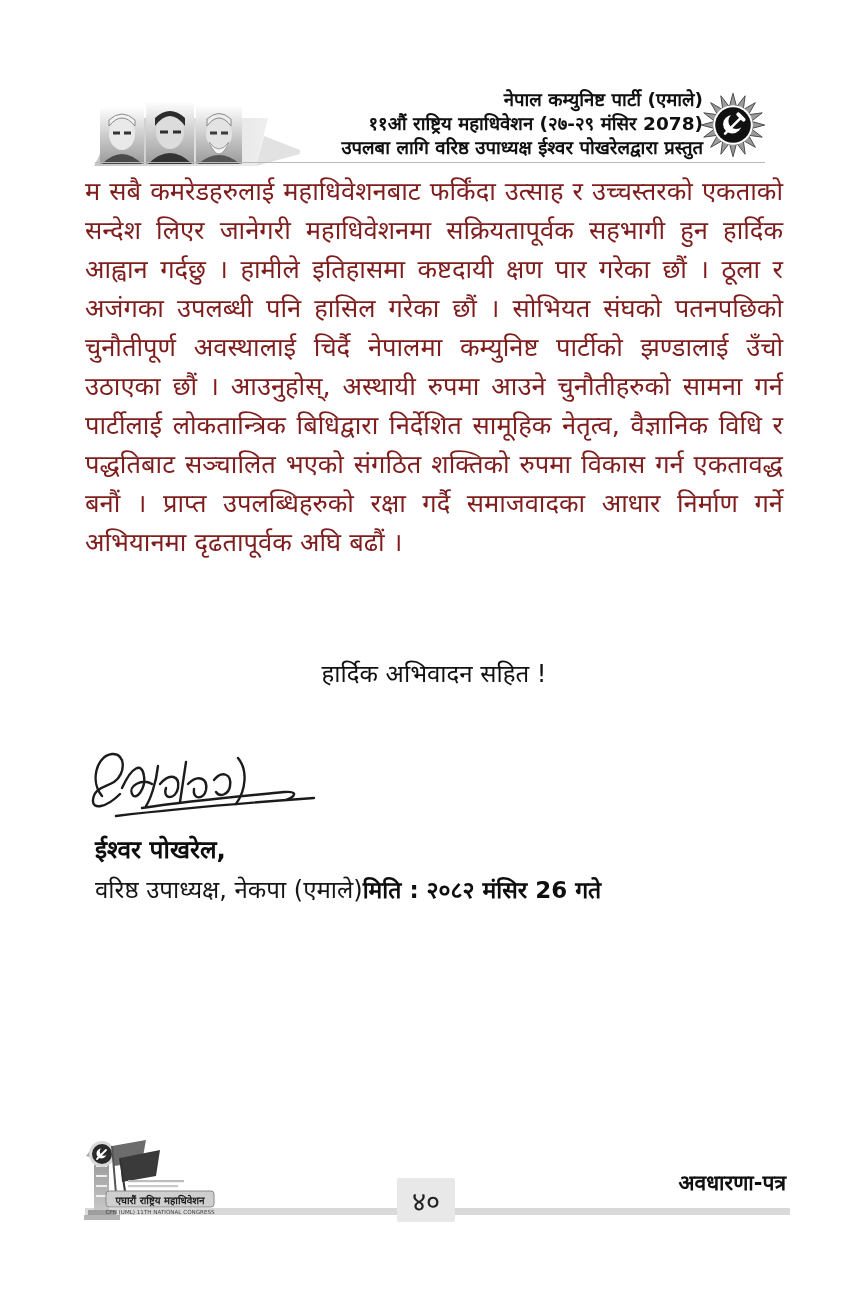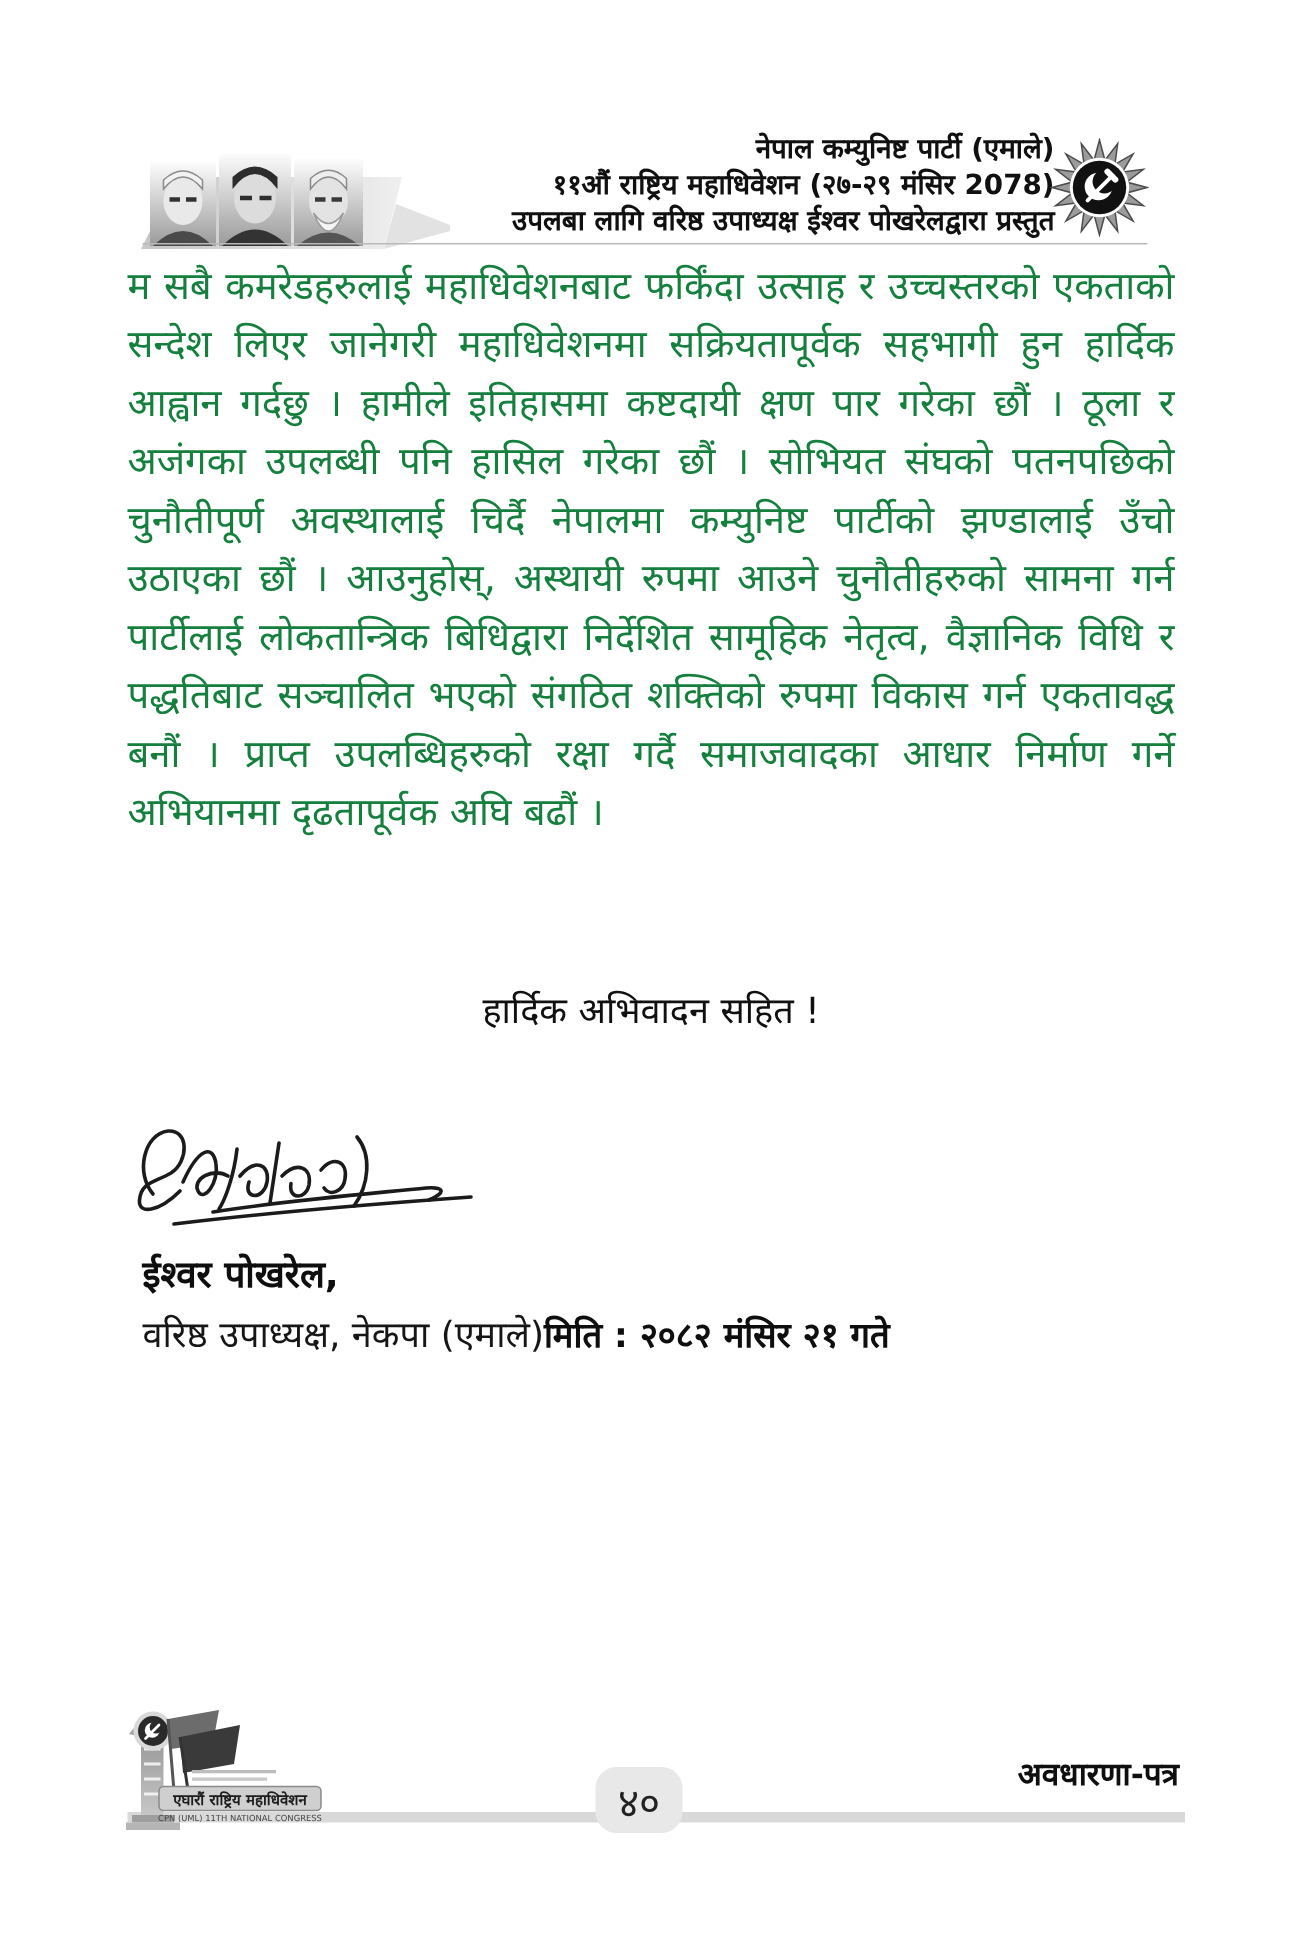--- a/index.html
+++ b/index.html
@@ -12,38 +12,38 @@
   .leaders{position:absolute;left:88px;top:84px;width:215px;height:76px;}
   .header-text{
     position:absolute;top:76px;right:160px;width:430px;
     text-align:right;font-weight:bold;font-size:18.5px;line-height:24px;color:#101010;
   }
   .party-emblem{position:absolute;left:700px;top:80px;width:66px;height:66px;}
   .header-rule{position:absolute;left:95px;top:150px;width:670px;height:1px;background:#b9b9b9;}
   
   .body-paragraph{
     position:absolute;left:85px;top:160px;width:698px;
-    font-size:25.5px;line-height:39px;text-align:justify;color:#15803d;
+    font-size:25.5px;line-height:39px;text-align:justify;color:#7f1d1d;
   }
   .salutation{
     position:absolute;left:85px;top:644px;width:698px;text-align:center;
     font-weight:normal;font-size:24px;color:#101010;
   }
   
   .signature{position:absolute;left:86px;top:730px;width:240px;height:88px;}
   .sig-name{position:absolute;left:95px;top:820px;font-weight:bold;font-size:24.5px;color:#0e0e0e;}
   .sig-row{position:absolute;left:95px;top:860px;width:690px;display:flex;align-items:baseline;}
   .sig-title{font-size:24px;color:#161616;}
   .sig-date{font-weight:bold;font-size:23px;color:#0e0e0e;}
   
   .footer-bar{position:absolute;left:85px;top:1196px;width:705px;height:7px;background:#d9d9d9;}
   .congress-logo{position:absolute;left:76px;top:1124px;width:152px;height:98px;}
   .page-badge{
     position:absolute;left:397px;top:1166px;width:58px;height:44px;
-    background:#e8e8e8;border-radius:14px;display:flex;align-items:center;justify-content:center;
+    background:#e8e8e8;border-radius:2px;display:flex;align-items:center;justify-content:center;
     font-size:27px;color:#222;
   }
   .doc-label{position:absolute;right:77px;top:1156px;font-weight:bold;font-size:21px;color:#0f0f0f;}
 </style>
 </head>
 <body>
 
 <div class="page">
 
   <div class="leaders">
@@ -126,21 +126,21 @@
         <path d="M56,66 C108,58 158,54 198,50 C210,49 212,53 200,58"></path>
         <path d="M30,74 C96,66 172,60 228,56"></path>
       </g>
     </svg>
   </div>
 
   <div class="sig-name">ईश्वर पोखरेल,</div>
 
   <div class="sig-row">
     <span class="sig-title">वरिष्ठ उपाध्यक्ष, नेकपा (एमाले)</span>
-    <span class="sig-date">मिति : २०८२ मंसिर २१ गते</span>
+    <span class="sig-date">मिति : २०८२ मंसिर 26 गते</span>
   </div>
 
   <div class="footer-bar"></div>
 
   <div class="congress-logo">
     <svg width="152" height="98" viewBox="0 0 152 98">
       <defs>
         <linearGradient id="tower" x1="0" y1="0" x2="0" y2="1">
           <stop offset="0" stop-color="#8d8d8d"></stop>
             <stop offset="1" stop-color="#c7c7c7"></stop>

